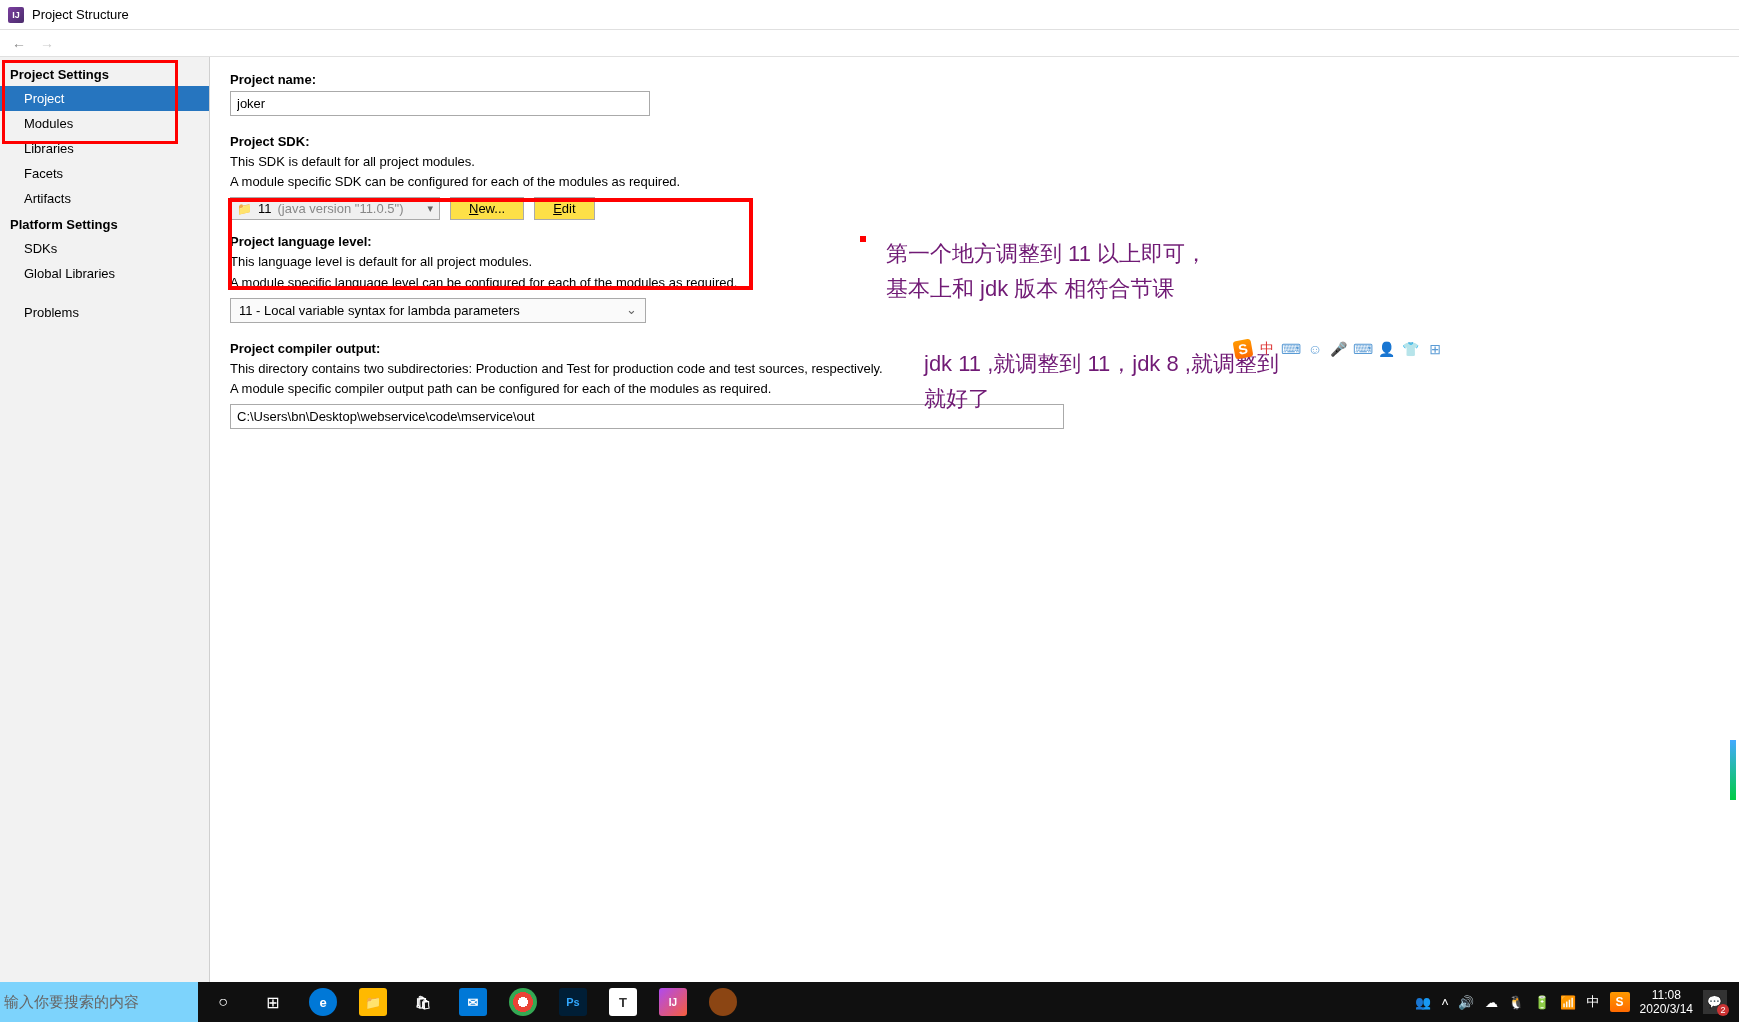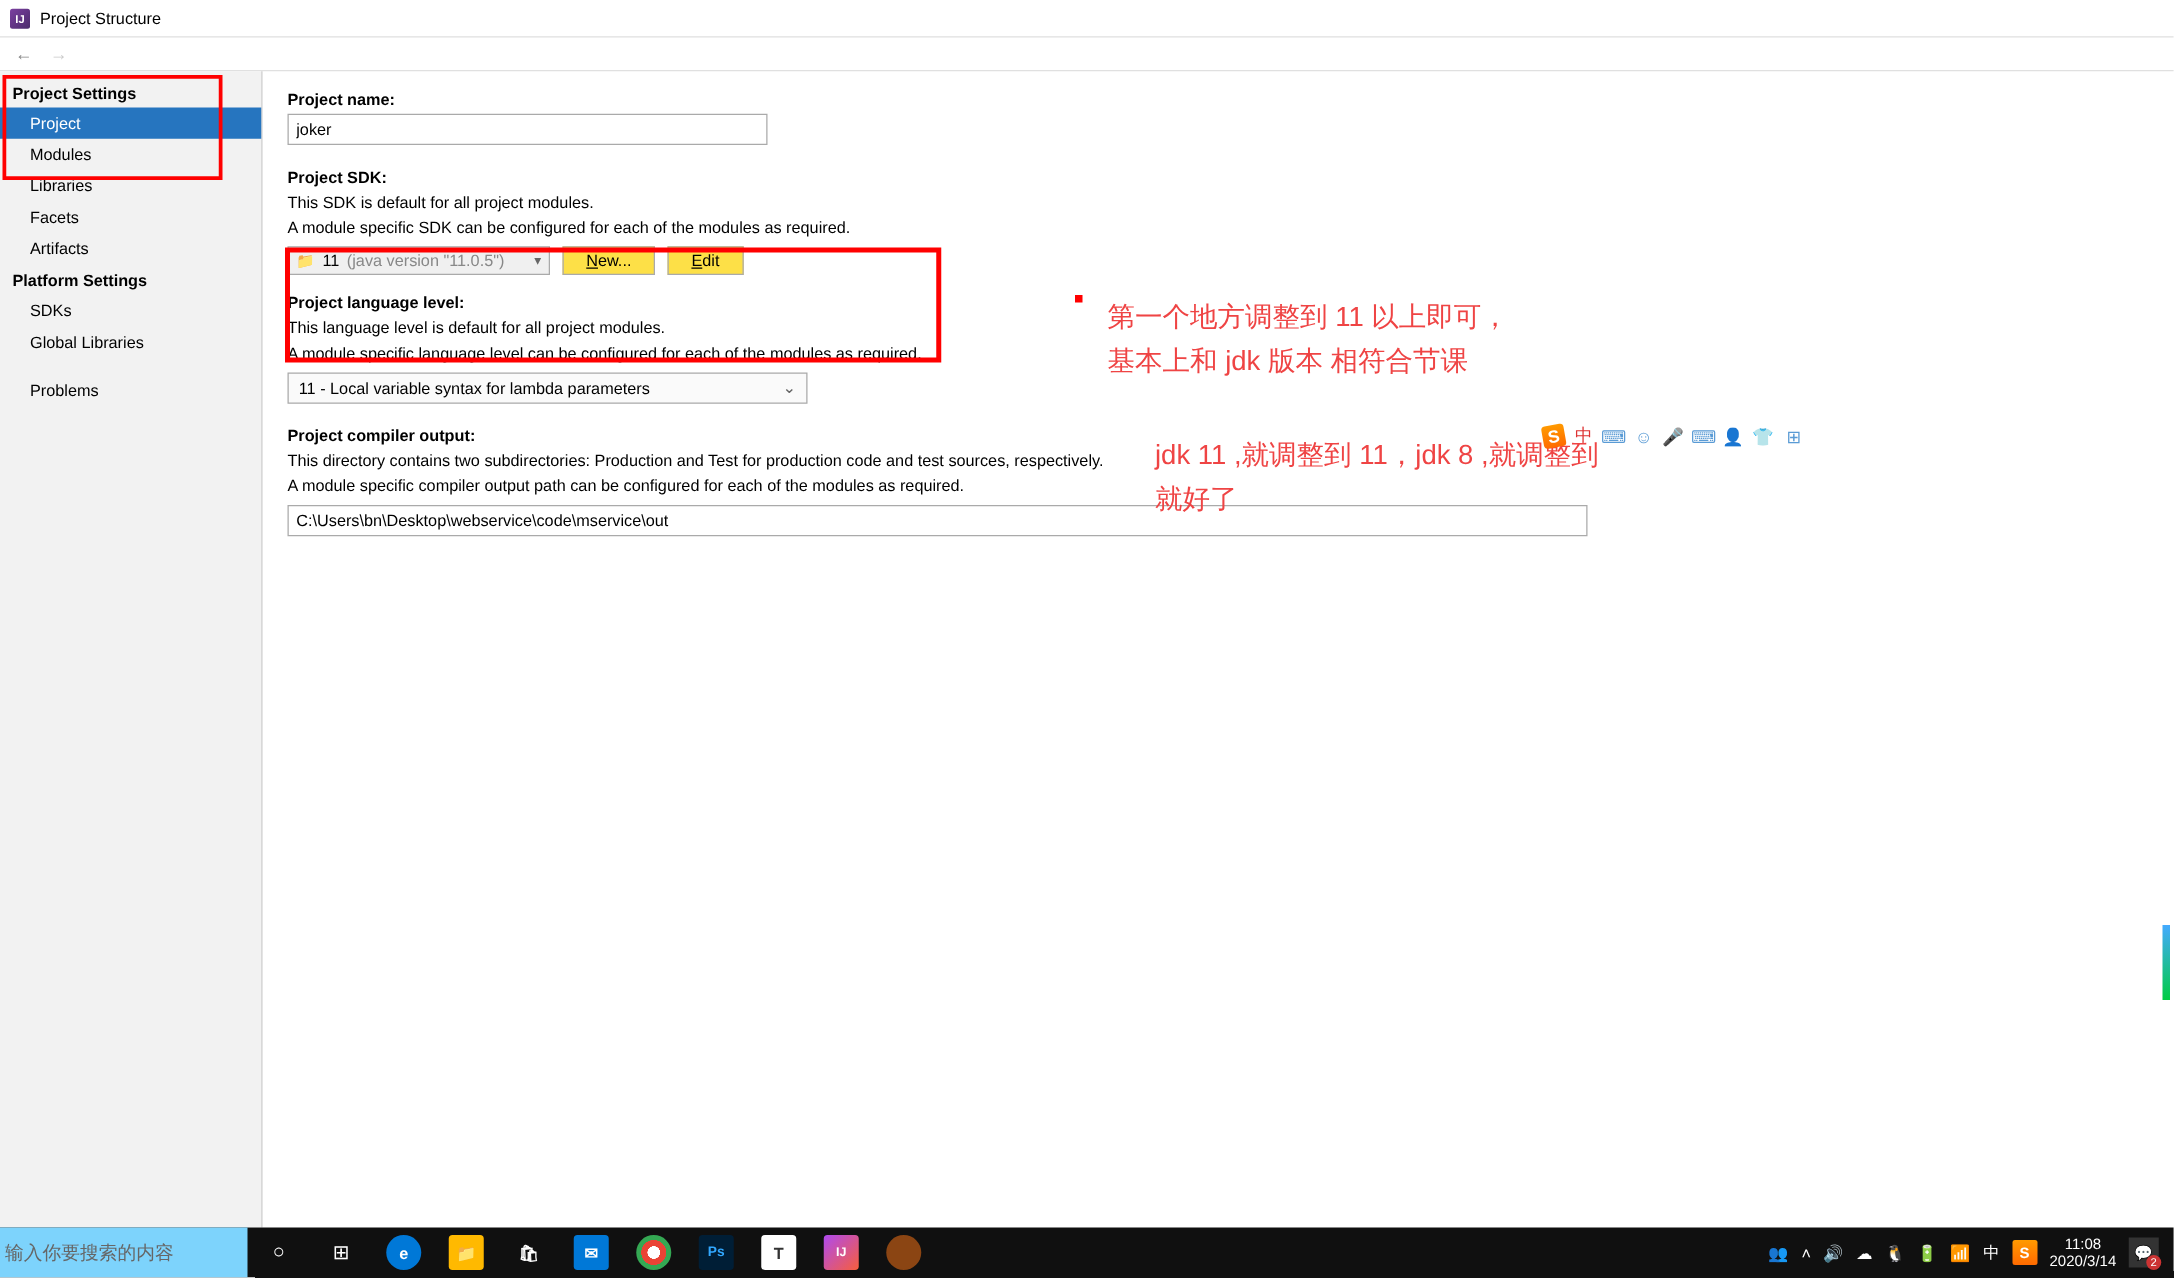--- a/index.html
+++ b/index.html
@@ -71,21 +71,21 @@
   pointer-events: none;
 }
 .content {
   flex: 1;
   padding: 10px 20px;
   position: relative;
 }
 .field-label { font-weight: bold; margin-top: 10px; margin-bottom: 4px; }
 .field-label:first-child { margin-top: 5px; }
 .text-input {
-  width: 384px;
+  width: 420px;
   padding: 4px 6px;
   border: 1px solid #aaa;
   font-size: 13px;
   background: #fff;
 }
 .desc { margin-top: 2px; line-height: 1.4; }
 .sdk-row {
   display: flex; gap: 10px; margin-top: 6px; align-items: center;
 }
 .sdk-select {
@@ -113,36 +113,36 @@
   width: 416px;
   padding: 4px 8px;
   border: 1px solid #aaa;
   background: #fafafa;
   position: relative;
 }
 .lang-select::after {
   content: "⌄"; position: absolute; right: 8px; top: 3px; color: #666;
 }
 .output-input {
-  width: 1040px;
+  width: 834px;
   padding: 4px 6px;
   border: 1px solid #aaa;
   margin-top: 6px;
   font-size: 13px;
 }
 .red-box-2 {
   position: absolute;
   left: 228px; top: 198px;
   width: 525px; height: 92px;
   border: 4px solid #ff0000;
   pointer-events: none;
 }
 .annotation {
   position: absolute;
-  color: #ef4444;
+  color: #701a75;
   font-size: 22px;
   line-height: 1.6;
   font-family: "Microsoft YaHei", sans-serif;
 }
 .anno-dot {
   position: absolute;
   left: 860px; top: 236px;
   width: 6px; height: 6px;
   background: #ff0000;
 }

